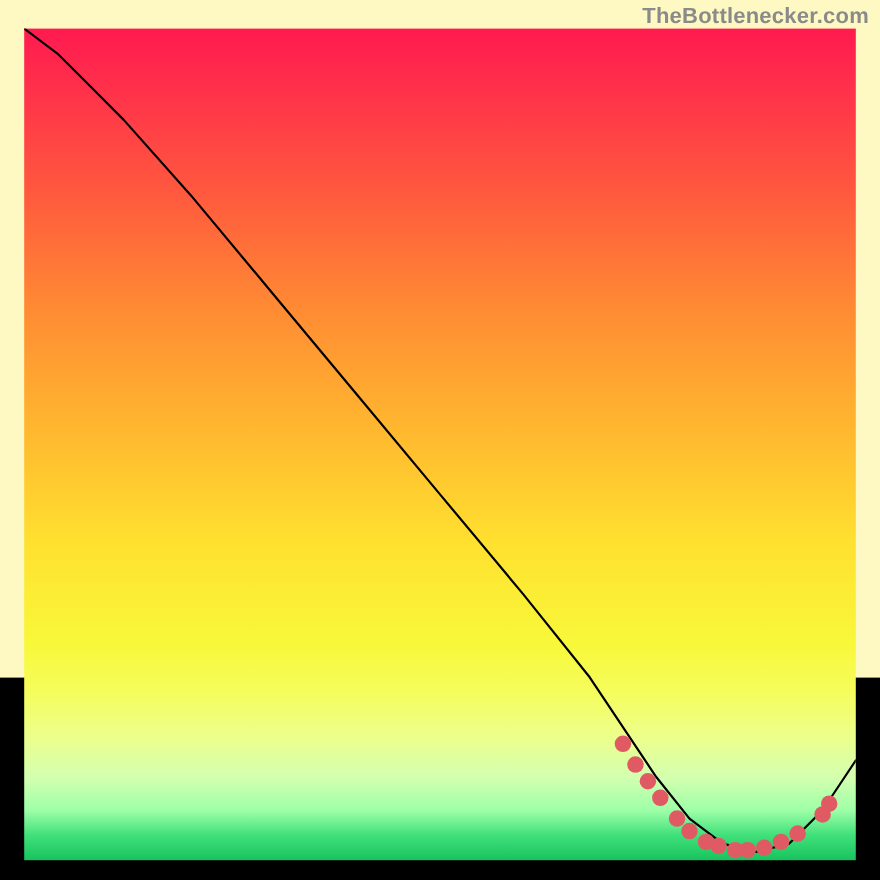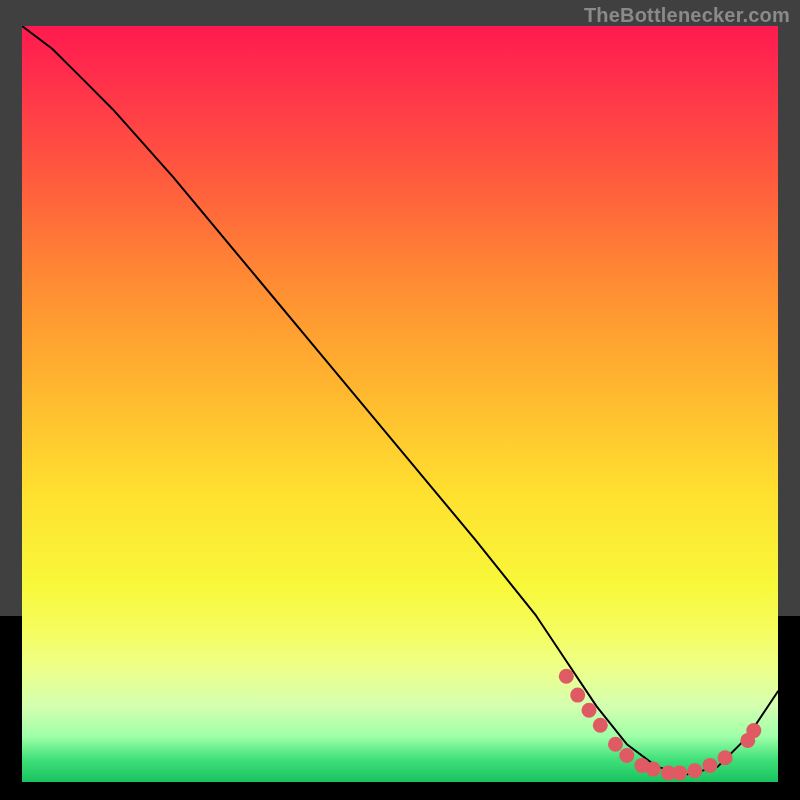--- a/index.html
+++ b/index.html
@@ -1,21 +1,21 @@
 <!DOCTYPE html>
 <html><head>
 <meta charset="utf-8">
 <style>
   * { margin: 0; padding: 0; box-sizing: border-box; }
   html, body { width: 800px; height: 800px; background: #000; overflow: hidden; }
   .wrap {
     position: relative;
     width: 800px;
     height: 616px;
-    background: #404040;
+    background: #fef9c3;
   }
   .source {
     position: absolute;
     top: 4px;
     right: 10px;
     font-family: Arial, Helvetica, sans-serif;
     font-size: 20px;
     font-weight: 600;
     color: #8a8a8a;
     letter-spacing: 0.2px;

